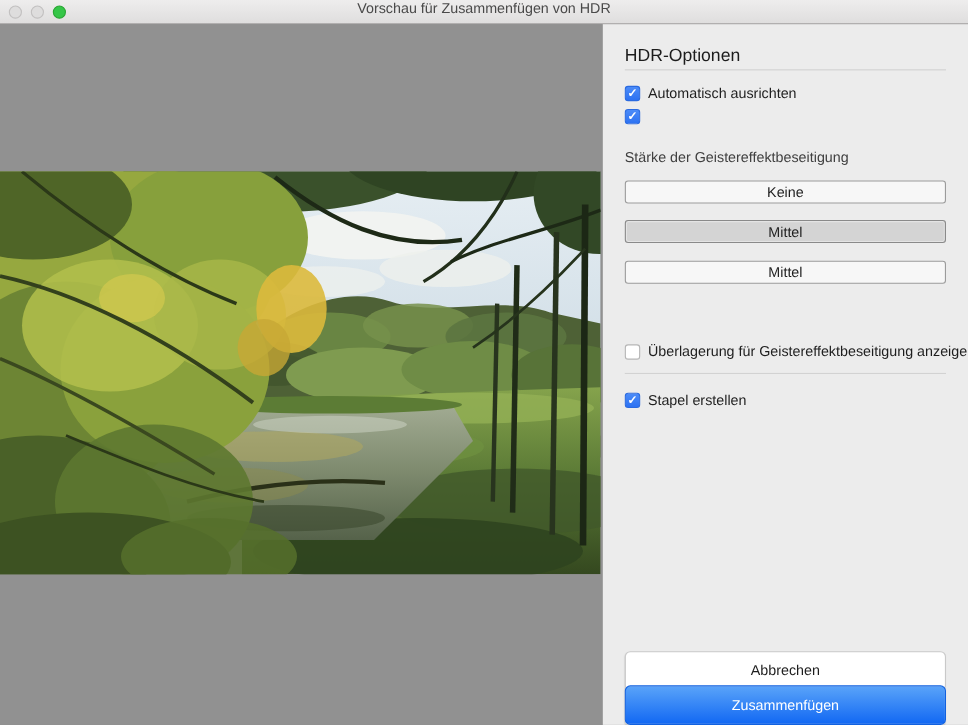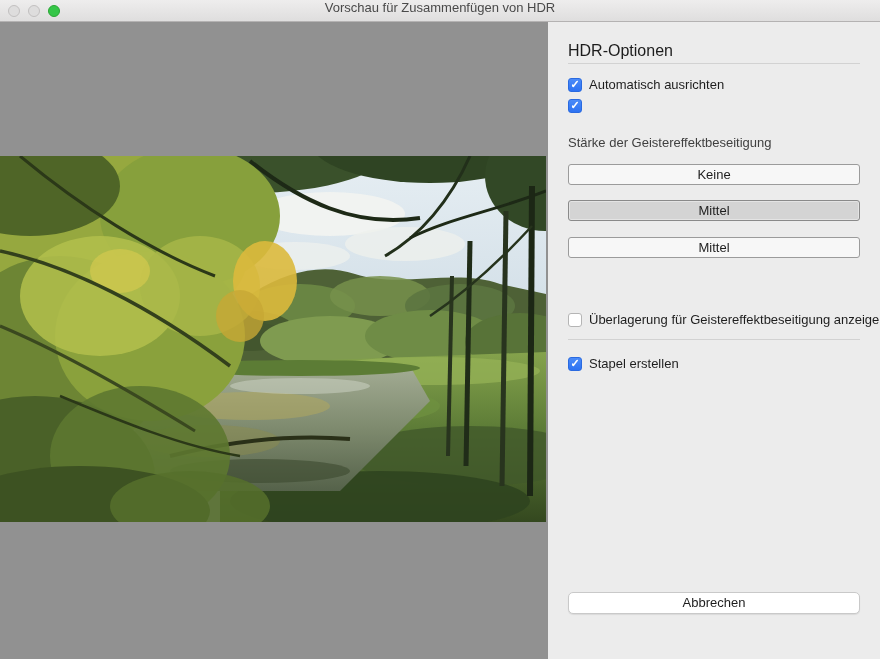--- a/index.html
+++ b/index.html
@@ -81,21 +81,21 @@
   .seg-btn.b1 { top: 142px; }
   .seg-btn.b2 { top: 178px; }
   .seg-btn.b3 { top: 215px; }
   .seg-btn.b4 { top: 251px; }
   .seg-btn.selected {
     background: #d4d4d4; border: 1px solid #8a8a8a;
     box-shadow: inset 0 0 0 1px #e4e4e4;
   }
 
   .action-btn {
-    position: absolute; left: 20px; width: 292px; height: 22px;
+    position: absolute; left: 20px; width: 292px; height: 36px;
     border-radius: 5px; font-size: 13px; text-align: center; line-height: 20px;
     font-family: "Liberation Sans", sans-serif; padding: 0; cursor: default;
   }
   .action-btn.cancel {
     top: 570px; background: #ffffff; border: 1px solid #c9c9c9;
     color: #1d1d1d; box-shadow: 0 1px 1px rgba(0,0,0,0.08);
   }
   .action-btn.merge {
     top: 601px; background: linear-gradient(#59a3f9, #1268f3);
     border: 1px solid #1161e0; color: #ffffff;
@@ -227,13 +227,14 @@
   </div>
 
   <div class="divider d2"></div>
 
   <div class="cbrow r4">
     <span class="cb on"></span>
     <span class="cblabel">Stapel erstellen</span>
   </div>
 
   <button class="action-btn cancel">Abbrechen</button>
+  <button class="action-btn merge">Zusammenfügen</button>
 </div>
 
 </body></html>

